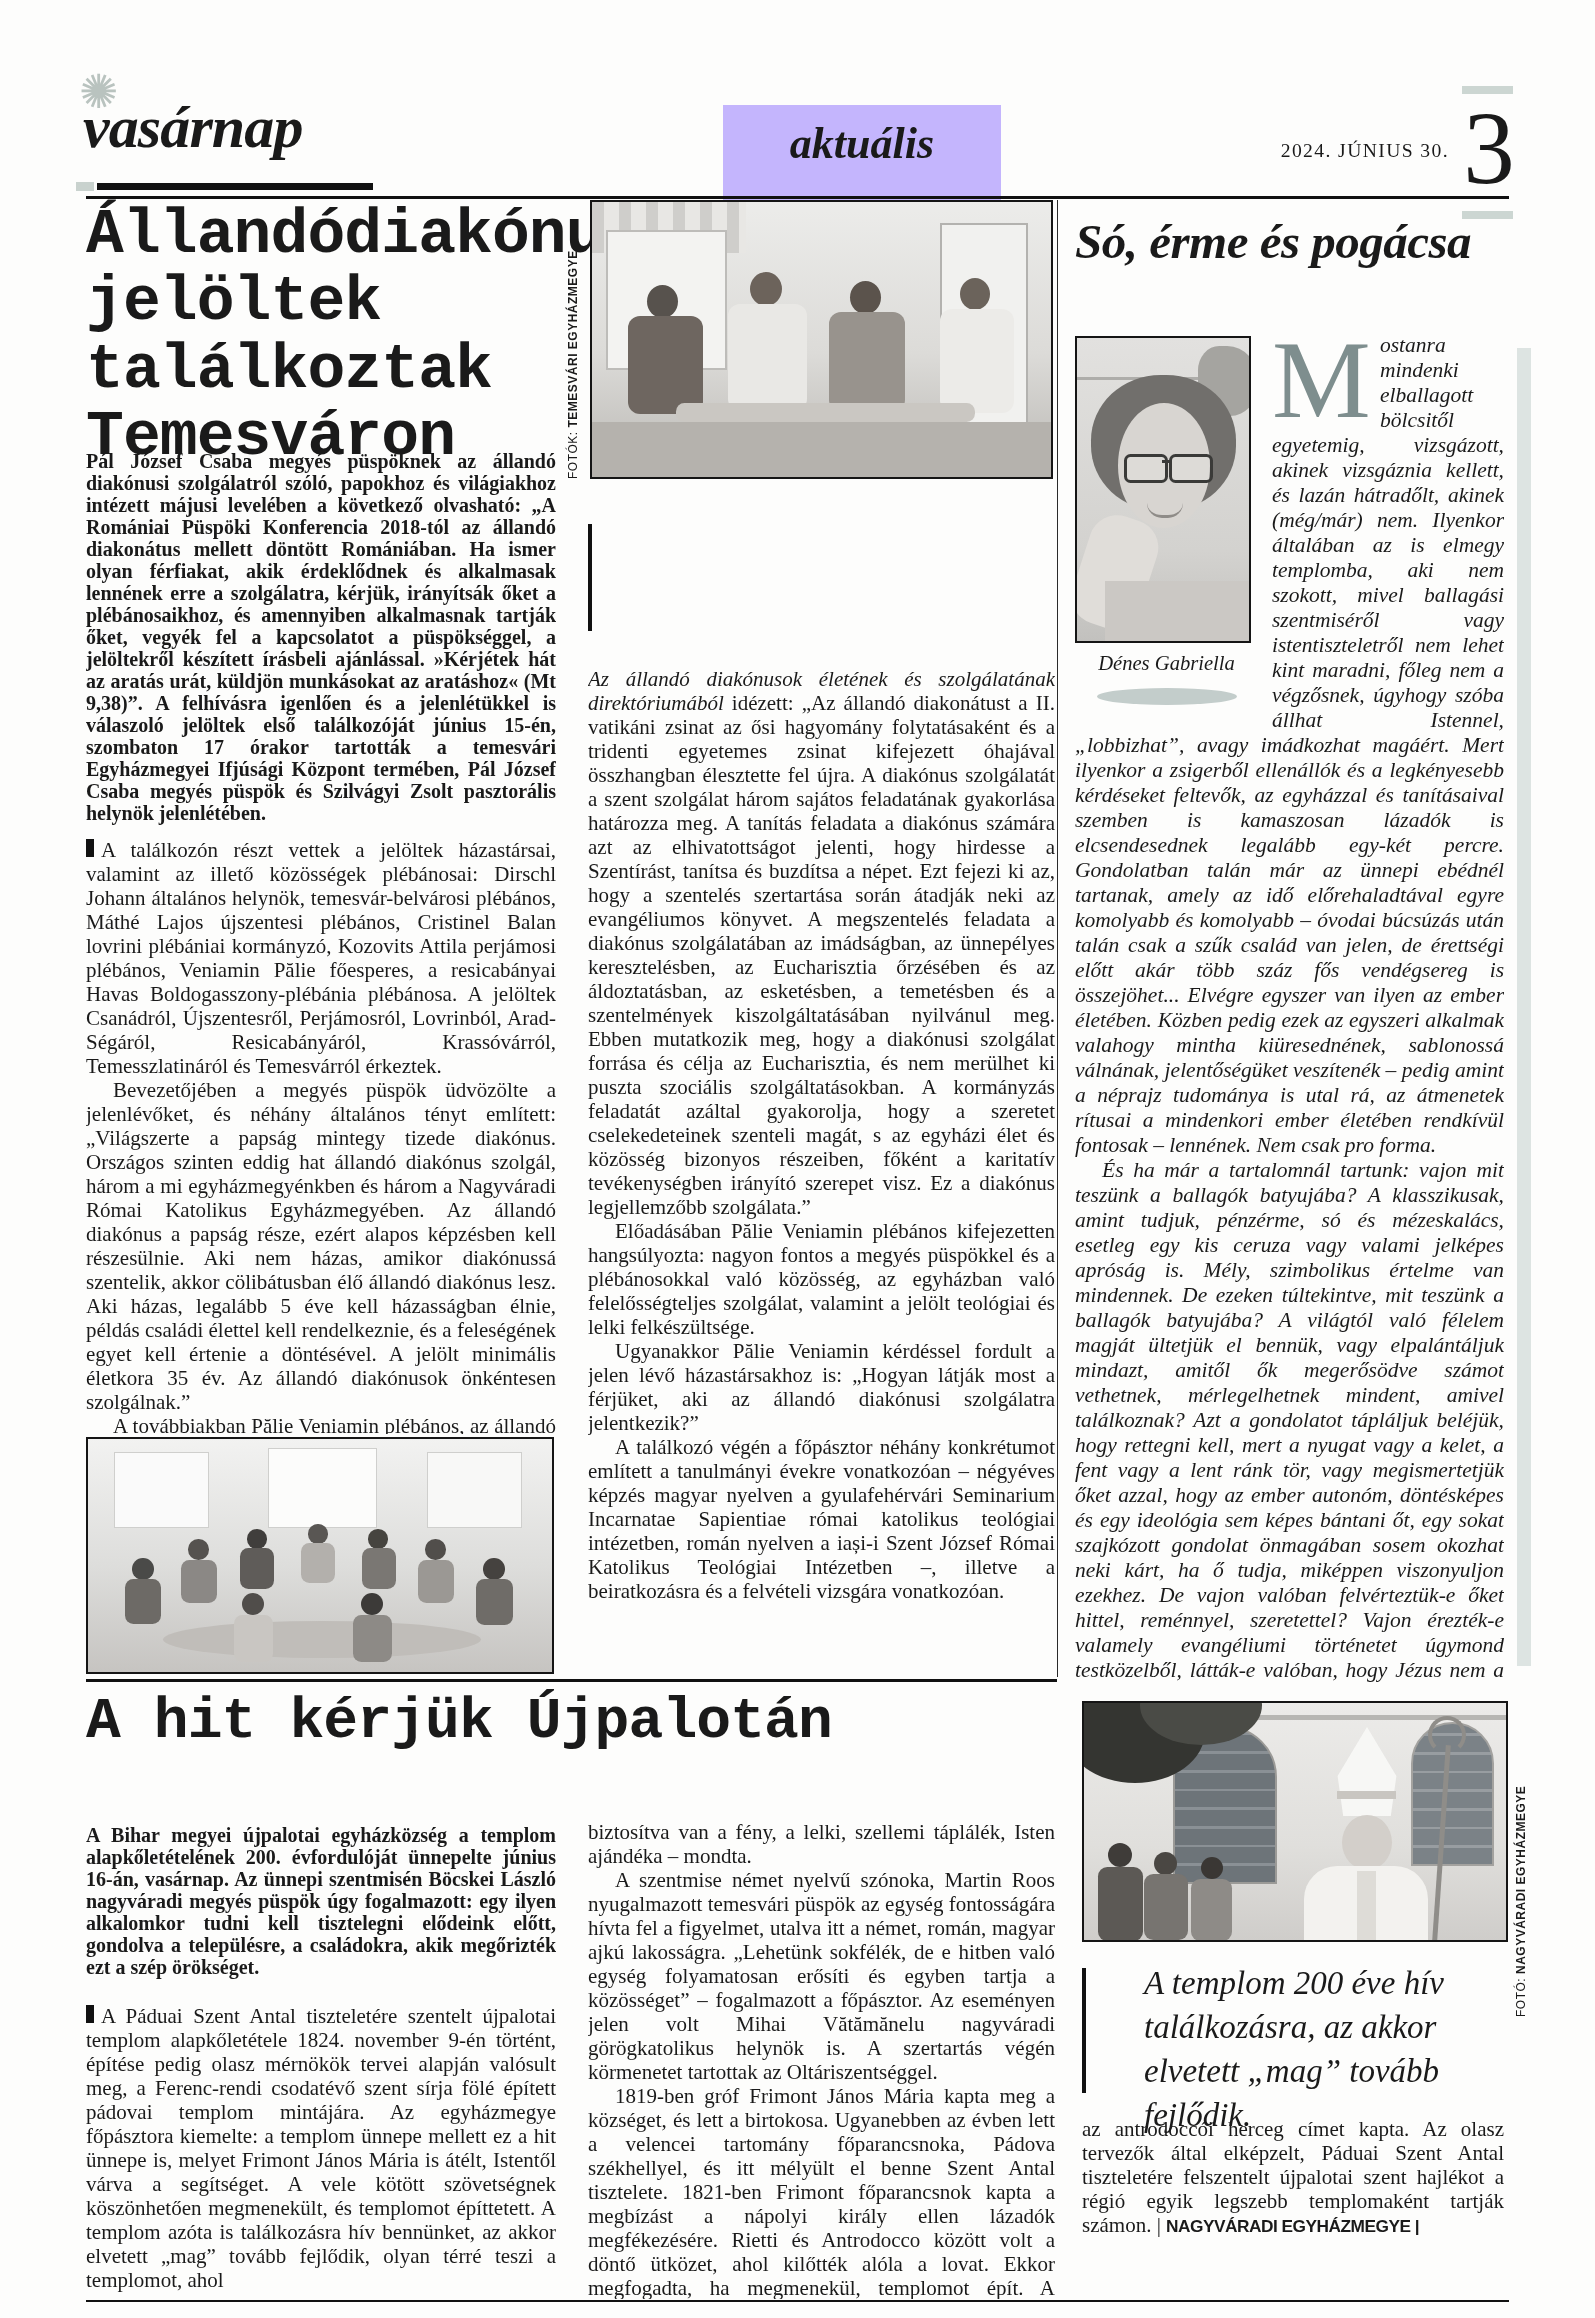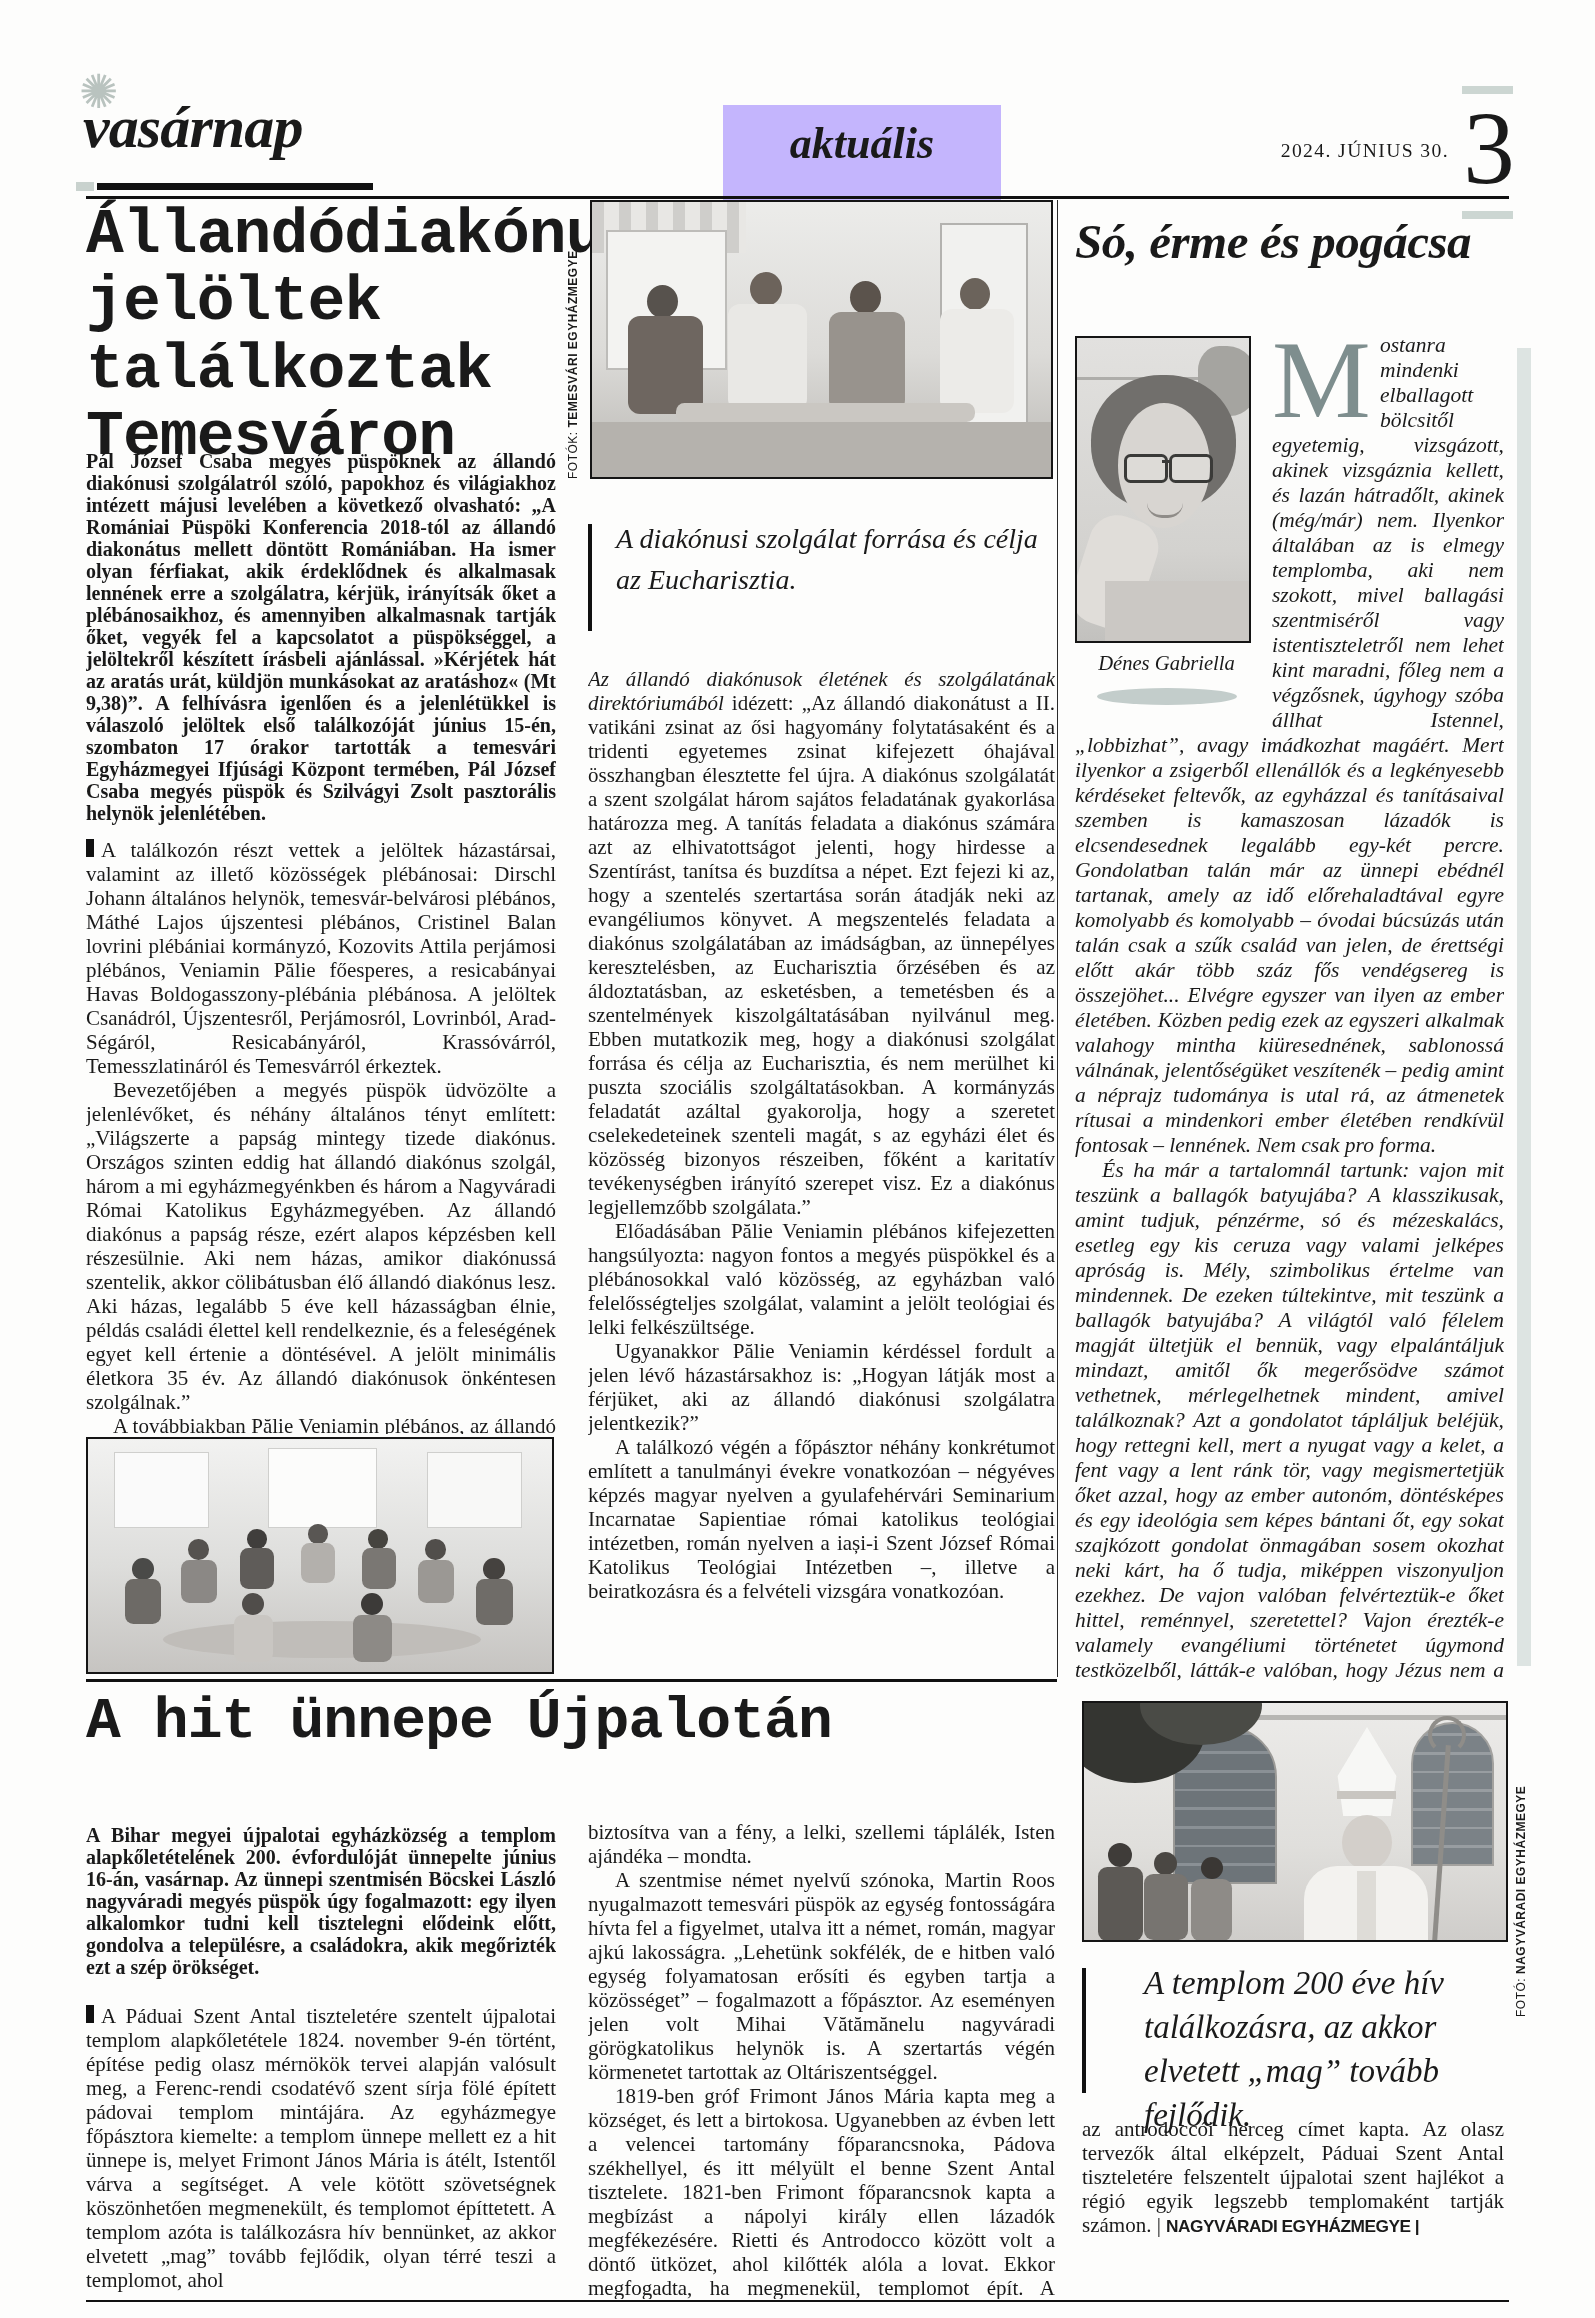--- a/index.html
+++ b/index.html
@@ -122,21 +122,20 @@
     <div class="ph" style="left:368px; top:76px; width:30px; height:32px; border-radius:50%; background:#6b635b;"></div>
     <div class="ph" style="left:348px; top:107px; width:74px; height:104px; border-radius:12px; background:#ecebe8;"></div>
     <div class="ph" style="left:84px; top:201px; width:299px; height:18.7px; border-radius:8.4px; background:#cac7c2;"></div>
   </div>
 
   <div class="abs vcredit" style="left:566px; top:479px;">
     <span class="pre">FOTÓK: </span><span>TEMESVÁRI EGYHÁZMEGYE</span>
   </div>
 
   <div class="abs qbar" style="left:588px; top:524px; width:3.7px; height:107px;"></div>
-  <div class="abs pullquote" style="left:616px; top:518px; width:430px; font-size:28px; line-height:41px;">A diakónusi szolgálat forrása és célja az Eucharisztia.</div>
 
   <div class="abs bodytext jt" style="left:588px; top:667px; width:467px; height:991px; overflow:hidden;">
     <p><i>Az állandó diakónusok életének és szolgálatának direktóriumából</i><span> idézett: „Az állandó diakonátust a II. vatikáni zsinat az ősi hagyomány folytatásaként és a tridenti egyetemes zsinat kifejezett óhajával összhangban élesztette fel újra. A diakónus szolgálatát a szent szolgálat három sajátos feladatának gyakorlása határozza meg. A tanítás feladata a diakónus számára azt az elhivatottságot jelenti, hogy hirdesse a Szentírást, tanítsa és buzdítsa a népet. Ezt fejezi ki az, hogy a szentelés szertartása során átadják neki az evangéliumos könyvet. A megszentelés feladata a diakónus szolgálatában az imádságban, az ünnepélyes keresztelésben, az Eucharisztia őrzésében és az áldoztatásban, az esketésben, a temetésben és a szentelmények kiszolgáltatásában nyilvánul meg. Ebben mutatkozik meg, hogy a diakónusi szolgálat forrása és célja az Eucharisztia, és nem merülhet ki puszta szociális szolgáltatásokban. A kormányzás feladatát azáltal gyakorolja, hogy a szeretet cselekedeteinek szenteli magát, s az egyházi élet és közösség bizonyos részeiben, főként a karitatív tevékenységben irányító szerepet visz. Ez a diakónus legjellemzőbb szolgálata.”</span></p>
     <p class="ind">Előadásában Pălie Veniamin plébános kifejezetten hangsúlyozta: nagyon fontos a megyés püspökkel és a plébánosokkal való közösség, az egyházban való felelősségteljes szolgálat, valamint a jelölt teológiai és lelki felkészültsége.</p>
     <p class="ind">Ugyanakkor Pălie Veniamin kérdéssel fordult a jelen lévő házastársakhoz is: „Hogyan látják most a férjüket, aki az állandó diakónusi szolgálatra jelentkezik?”</p>
     <p class="ind">A találkozó végén a főpásztor néhány konkrétumot említett a tanulmányi évekre vonatkozóan – négyéves képzés magyar nyelven a gyulafehérvári Seminarium Incarnatae Sapientiae római katolikus teológiai intézetben, román nyelven a iași-i Szent József Római Katolikus Teológiai Intézetben –, illetve a beiratkozásra és a felvételi vizsgára vonatkozóan.</p>
 
   </div>
 
   <div class="abs" style="left:1057px; top:200px; width:1.4px; height:1477px; background:#2a2a2a;"></div>
@@ -162,21 +161,21 @@
       <div id="essay-ellipse"></div>
     </div>
     <p class="jt"><span id="dropcap">M</span><span>ostanra mindenki elballagott bölcsitől egyetemig, vizsgázott, akinek vizsgáznia kellett, és lazán hátradőlt, akinek (még/már) nem. Ilyenkor általában az is elmegy templomba, aki nem szokott, mivel ballagási szentmiséről vagy istentiszteletről nem lehet kint maradni, főleg nem a végzősnek, úgyhogy szóba állhat Istennel, „lobbizhat”, avagy imádkozhat magáért. Mert ilyenkor a zsigerből ellenállók és a legkényesebb kérdéseket feltevők, az egyházzal és tanításaival szemben is kamaszosan lázadók is elcsendesednek legalább egy-két percre. Gondolatban talán már az ünnepi ebédnél tartanak, amely az idő előrehaladtával egyre komolyabb és komolyabb – óvodai búcsúzás után talán csak a szűk család van jelen, de érettségi előtt akár több száz fős vendégsereg is összejöhet... Elvégre egyszer van ilyen az ember életében. Közben pedig ezek az egyszeri alkalmak valahogy mintha kiüresednének, sablonossá válnának, jelentőségüket veszítenék – pedig amint a néprajz tudománya is utal rá, az átmenetek rítusai a mindenkori ember életében rendkívül fontosak – lennének. Nem csak pro forma.</span></p>
     <p class="jt ind">És ha már a tartalomnál tartunk: vajon mit teszünk a ballagók batyujába? A klasszikusak, amint tudjuk, pénzérme, só és mézeskalács, esetleg egy kis ceruza vagy valami jelképes apróság is. Mély, szimbolikus értelme van mindennek. De ezeken túltekintve, mit teszünk a ballagók batyujába? A világtól való félelem magját ültetjük el bennük, vagy elpalántáljuk mindazt, amitől ők megerősödve számot vethetnek, mérlegelhetnek mindent, amivel találkoznak? Azt a gondolatot tápláljuk beléjük, hogy rettegni kell, mert a nyugat vagy a kelet, a fent vagy a lent ránk tör, vagy megismertetjük őket azzal, hogy az ember autonóm, döntésképes és egy ideológia sem képes bántani őt, egy sokat szajkózott gondolat önmagában sosem okozhat neki kárt, ha ő tudja, miképpen viszonyuljon ezekhez. De vajon valóban felvérteztük-e őket hittel, reménnyel, szeretettel? Vajon érezték-e valamely evangéliumi történetet úgymond testközelből, látták-e valóban, hogy Jézus nem a félelmet és rettegést tanította, hanem valami egészen mást – akár bátorságot, kiállást, elhatározást, elindulást, cselekvést. A lexikális tudást különböző záróvizsgákon mérik, a batyuba rejtett hamuban sült pogácsát azonban sokszor nem lehet látni. Az előttük járó generációk felelőssége, a mi felelősségünk, hogy ez a pogácsa milyen, a félelem és elkülönülés terhét adjuk tovább, vagy pedig a megkülönböztetés és a felebaráti szeretet, a bátorság áldását.</p>
   </div>
 
   <div class="abs gray-band" style="left:1517px; top:348px; width:14px; height:1318px;"></div>
 
   <div class="abs rule" style="left:86px; top:1679px; width:971px; height:2.8px;"></div>
 
-  <h1 class="abs headline" style="left:86px; top:1691px; width:935px; font-size:58px; margin:0;">A hit ünnepe Újpalotán</h1>
+  <h1 class="abs headline" style="left:86px; top:1691px; width:935px; font-size:58px; margin:0;">A hit kérjük Újpalotán</h1>
 
   <div class="abs lead jt" style="left:86px; top:1824px; width:470px; height:159px; overflow:hidden;">A Bihar megyei újpalotai egyházközség a templom alapkőletételének 200. évfordulóját ünnepelte június 16-án, vasárnap. Az ünnepi szentmisén Böcskei László nagyváradi megyés püspök úgy fogalmazott: egy ilyen alkalomkor tudni kell tisztelegni elődeink előtt, gondolva a településre, a családokra, akik megőrizték ezt a szép örökséget.</div>
 
   <div class="abs bodytext jt" style="left:86px; top:2004px; width:470px; height:292px; overflow:hidden;">
     <p><span class="marker"></span><span>A Páduai Szent Antal tiszteletére szentelt újpalotai templom alapkőletétele 1824. november 9-én történt, építése pedig olasz mérnökök tervei alapján valósult meg, a Ferenc-rendi csodatévő szent sírja fölé épített pádovai templom mintájára. Az egyházmegye főpásztora kiemelte: a templom ünnepe mellett ez a hit ünnepe is, melyet Frimont János Mária is átélt, Istentől várva a segítséget. A vele kötött szövetségnek köszönhetően megmenekült, és templomot építtetett. A templom azóta is találkozásra hív bennünket, az akkor elvetett „mag” tovább fejlődik, olyan térré teszi a templomot, ahol</span></p>
   </div>
 
   <div class="abs bodytext jt" style="left:588px; top:1820px; width:467px; height:479px; overflow:hidden;">
     <p>biztosítva van a fény, a lelki, szellemi táplálék, Isten ajándéka – mondta.</p>
     <p class="ind">A szentmise német nyelvű szónoka, Martin Roos nyugalmazott temesvári püspök az egység fontosságára hívta fel a figyelmet, utalva itt a német, román, magyar ajkú lakosságra. „Lehetünk sokfélék, de e hitben való egység folyamatosan erősíti és egyben tartja a közösséget” – fogalmazott a főpásztor. Az eseményen jelen volt Mihai Vătămănelu nagyváradi görögkatolikus helynök is. A szertartás végén körmenetet tartottak az Oltáriszentséggel.</p>

